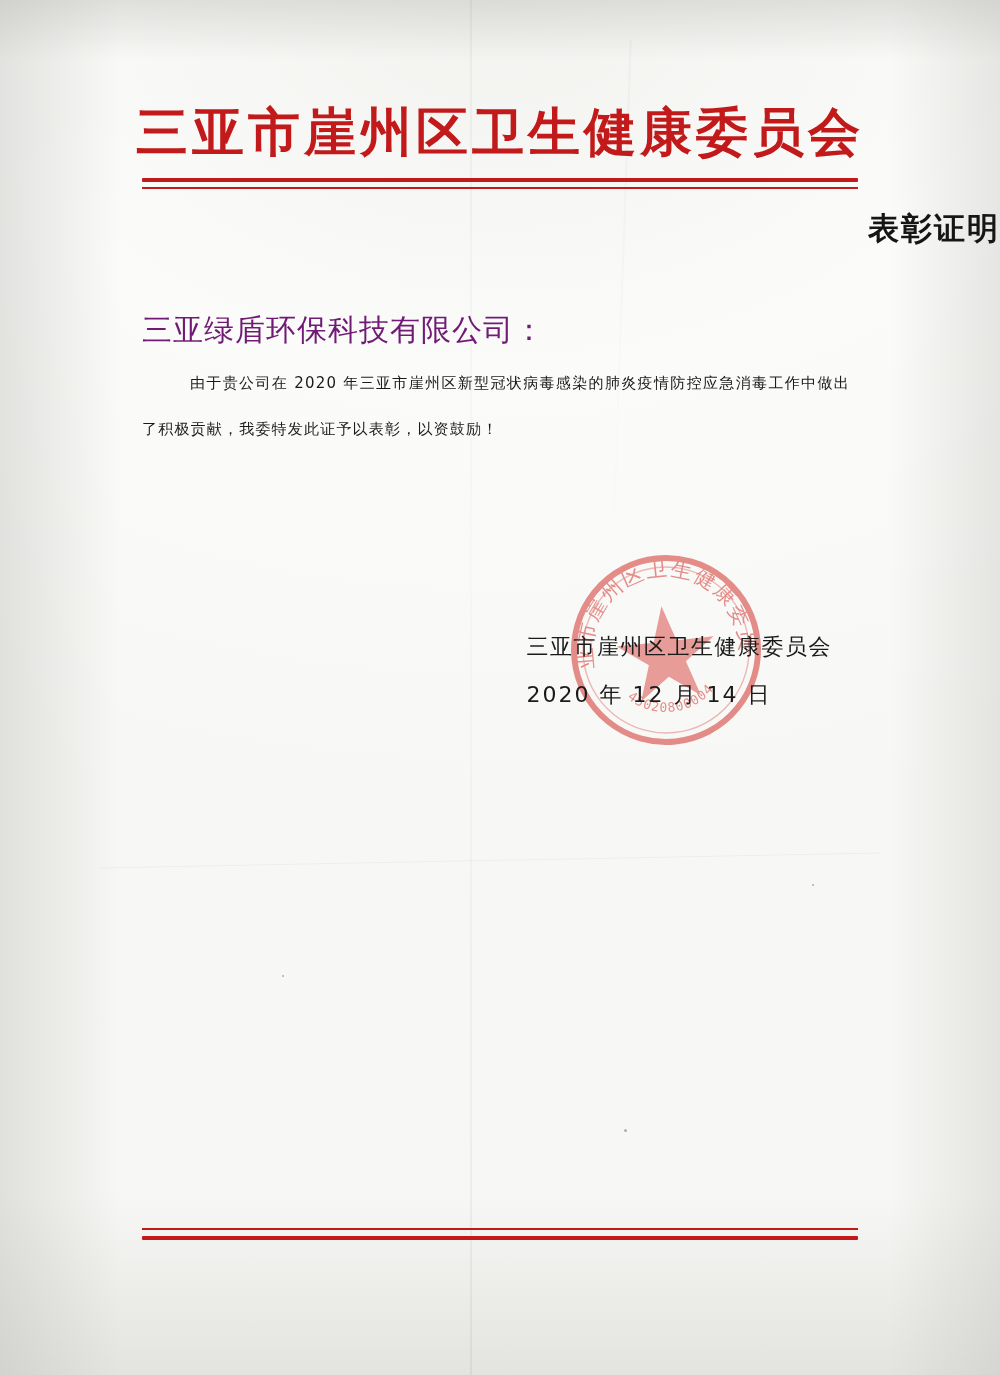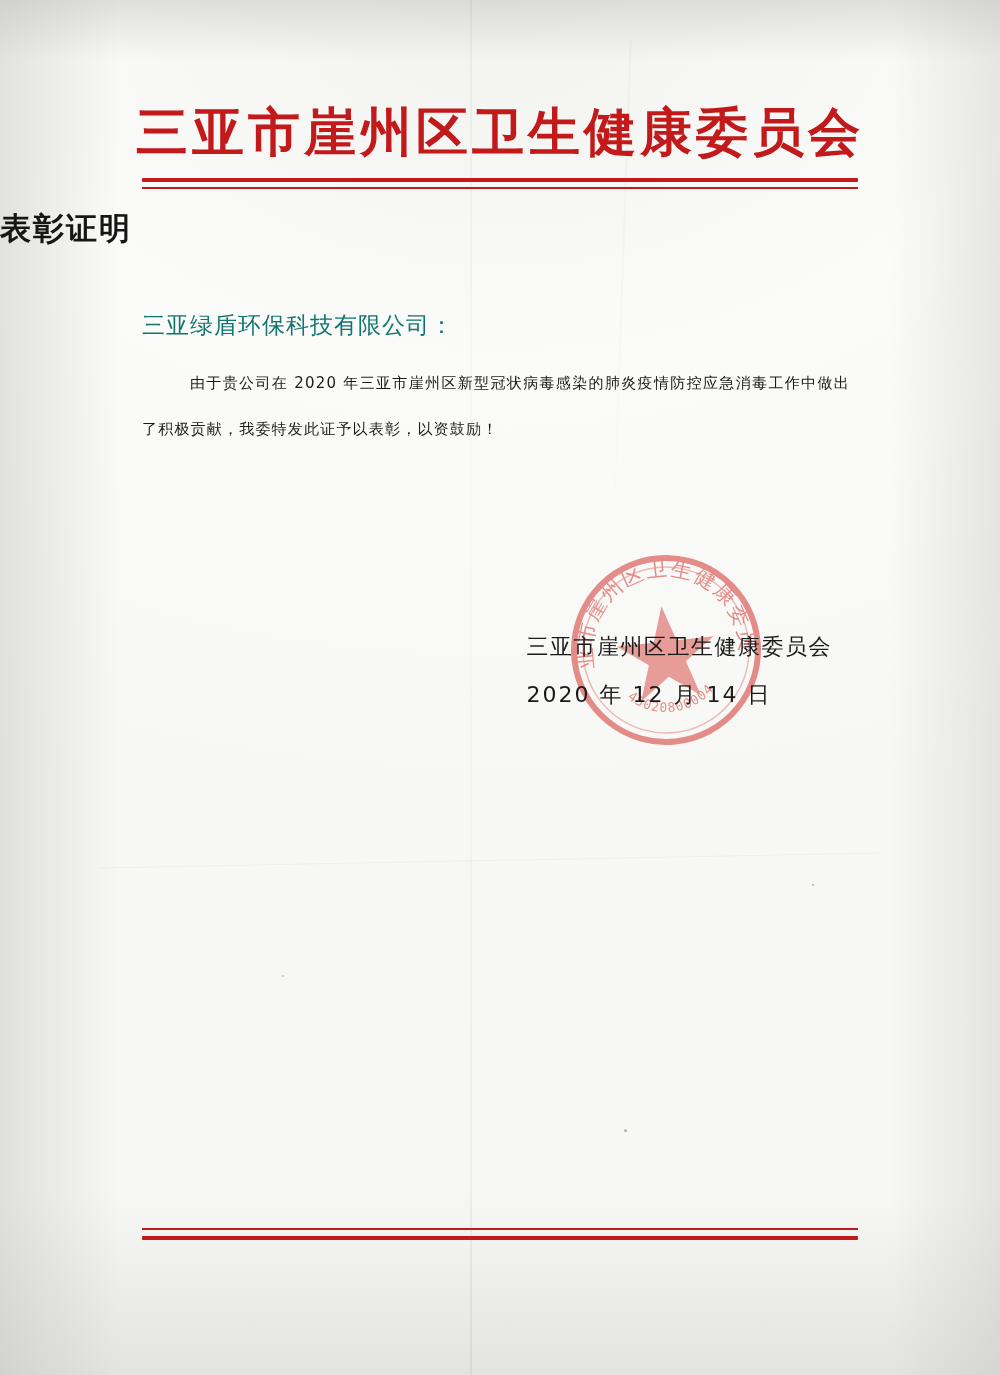--- a/index.html
+++ b/index.html
@@ -101,35 +101,35 @@
   .rule-thin {
     height: 2px;
     margin-top: 5px;
     background: #c21a1a;
   }
 
   .doc-title {
     position: absolute;
     left: 0; right: 0;
     top: 208px;
-    text-align: left;
+    text-align: right;
     font-family: "DejaVu Serif", "Liberation Serif", serif;
     font-weight: bold;
     font-size: 31px;
     color: #161616;
     letter-spacing: 2px;
   }
 
   
   .salutation {
     position: absolute;
     left: 142px;
     top: 310px;
-    font-size: 23px;
-    color: #0f766e;
+    font-size: 30px;
+    color: #701a75;
     font-family: Liberation Mono, monospace;
     letter-spacing: 1px;
   }
   .body-text {
     position: absolute;
     left: 142px;
     right: 150px;
     top: 360px;
     font-size: 15px;
     line-height: 46px;

